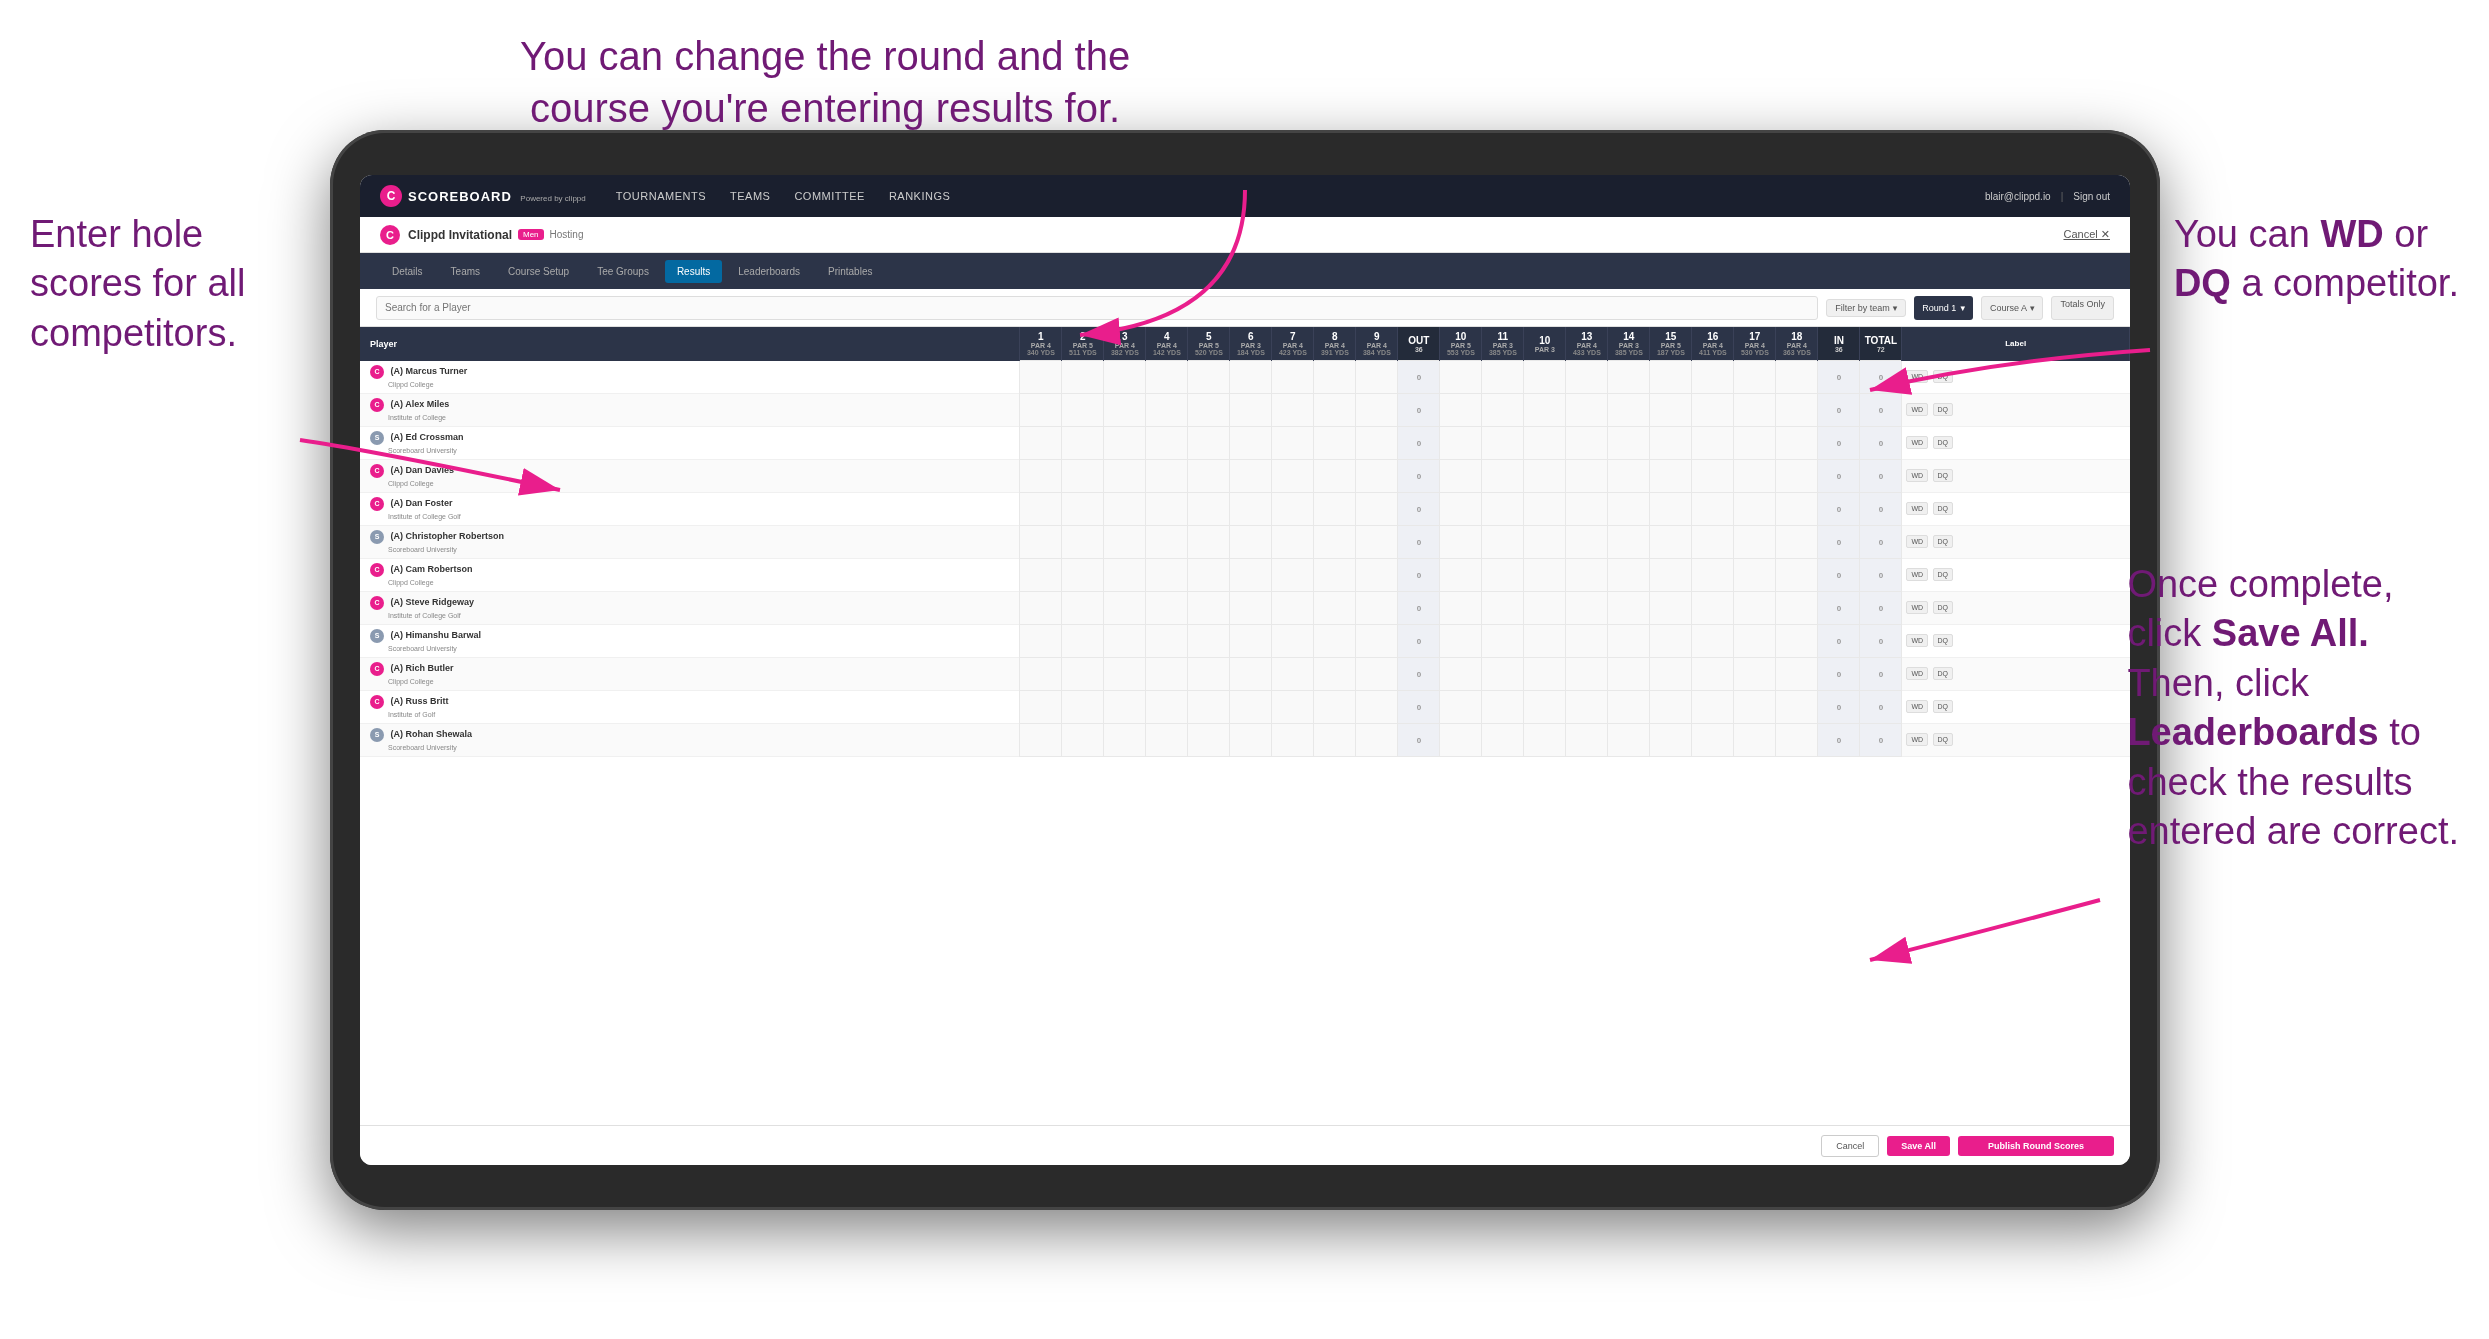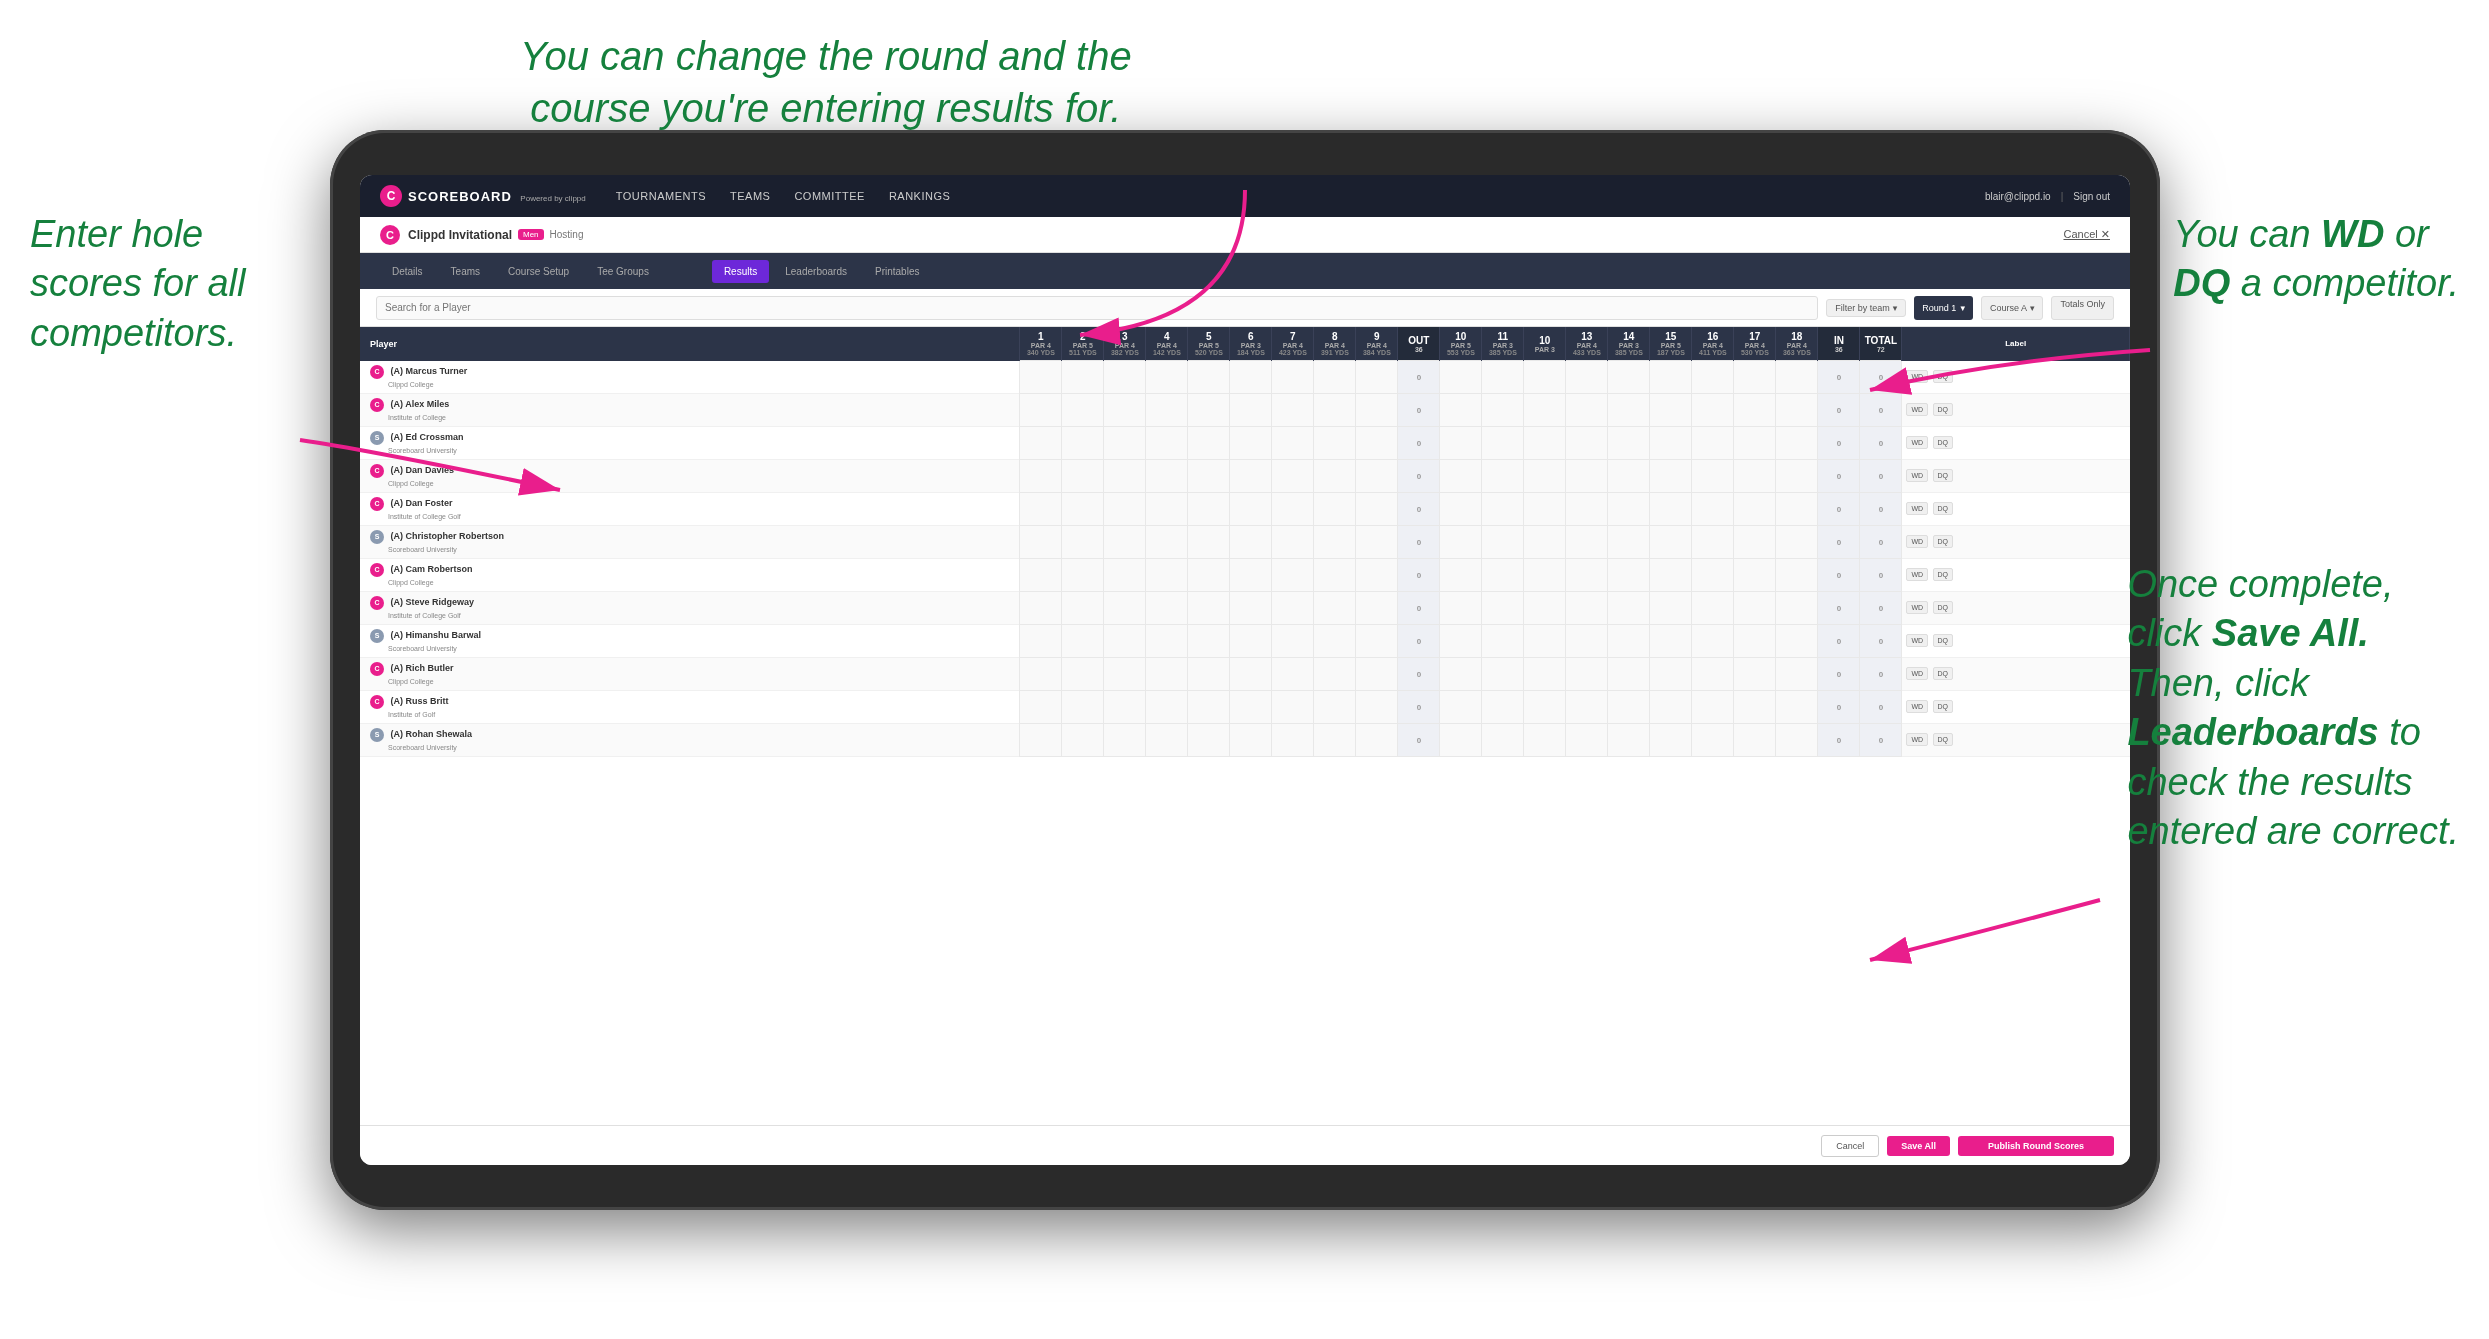--- a/index.html
+++ b/index.html
@@ -9,24 +9,23 @@
       width: 2489px;
       height: 1339px;
       position: relative;
       overflow: hidden;
     }
 
     
     .annotation {
       position: absolute;
       font-size: 38px;
-      color: #15803d;
+      color: #701a75;
       line-height: 1.3;
       max-width: 320px;
-      font-style: italic;
     }
     .annotation strong { font-weight: 900; }
 
     #ann-top {
       top: 30px;
       left: 520px;
       max-width: 700px;
       text-align: center;
       font-size: 40px;
     }
@@ -204,23 +203,22 @@
       flex-shrink: 0;
     }
     .sub-tab {
       color: #aaa;
       font-size: 10px;
       padding: 6px 12px;
       cursor: pointer;
       border-radius: 3px;
     }
     .sub-tab.active {
-      background: #6d28d9;
+      background: #0369a1;
       color: white;
-      margin-left: 47px;
     }
 
     
     .results-toolbar {
       background: white;
       height: 38px;
       display: flex;
       align-items: center;
       padding: 0 16px;
       gap: 8px;

